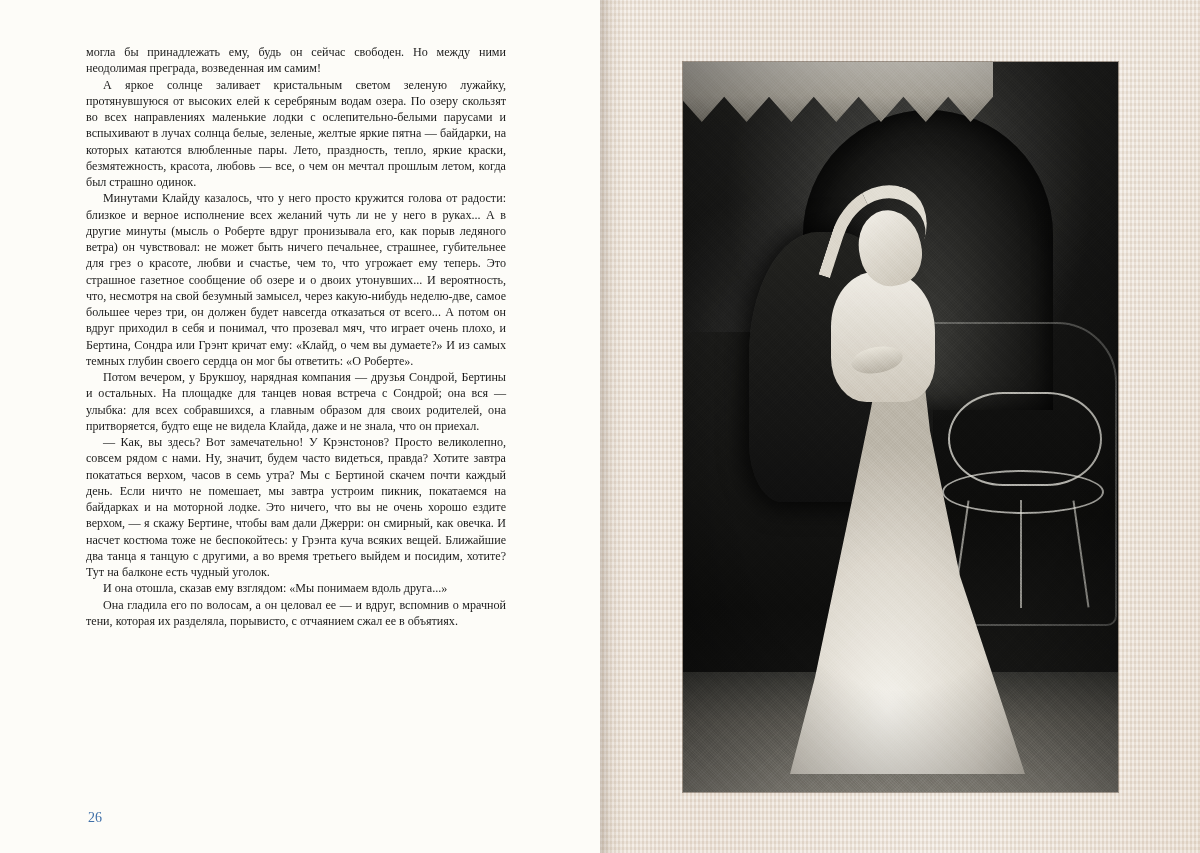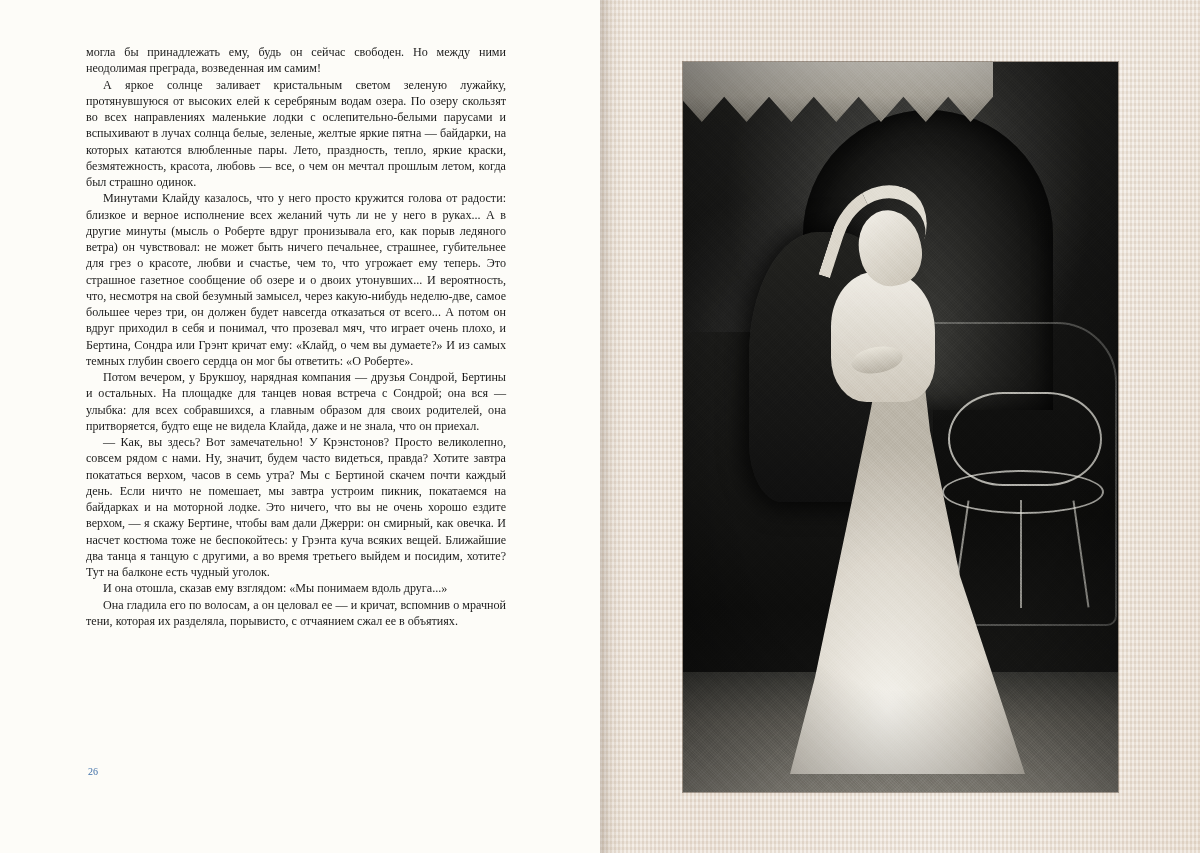--- a/index.html
+++ b/index.html
@@ -42,22 +42,22 @@
   .text-column p {
     margin: 0;
     text-indent: 17px;
   }
   .text-column p.noindent {
     text-indent: 0;
   }
   .folio {
     position: absolute;
     left: 88px;
-    top: 766px;
-    font-size: 10px;
+    top: 810px;
+    font-size: 14px;
     color: #3f6fa8;
     font-family: "Liberation Serif", serif;
   }
   
   .page-right {
     position: relative;
     width: 600px;
     height: 853px;
     background:
       repeating-linear-gradient(90deg, rgba(255,255,255,0.30) 0px, rgba(255,255,255,0.30) 2px, rgba(210,196,182,0.25) 2px, rgba(210,196,182,0.25) 4px),
@@ -253,21 +253,21 @@
 <div class="spread">
 
   <div class="page-left">
     <div class="text-column">
       <p class="noindent">могла бы принадлежать ему, будь он сейчас свободен. Но между ними неодолимая преграда, возведенная им самим!</p>
       <p>А яркое солнце заливает кристальным светом зеленую лужайку, протянувшуюся от высоких елей к серебряным водам озера. По озеру скользят во всех направлениях маленькие лодки с ослепительно-белыми парусами и вспыхивают в лучах солнца белые, зеленые, желтые яркие пятна — байдарки, на которых катаются влюбленные пары. Лето, праздность, тепло, яркие краски, безмятежность, красота, любовь — все, о чем он мечтал прошлым летом, когда был страшно одинок.</p>
       <p>Минутами Клайду казалось, что у него просто кружится голова от радости: близкое и верное исполнение всех желаний чуть ли не у него в руках... А в другие минуты (мысль о Роберте вдруг пронизывала его, как порыв ледяного ветра) он чувствовал: не может быть ничего печальнее, страшнее, губительнее для грез о красоте, любви и счастье, чем то, что угрожает ему теперь. Это страшное газетное сообщение об озере и о двоих утонувших... И вероятность, что, несмотря на свой безумный замысел, через какую-нибудь неделю-две, самое большее через три, он должен будет навсегда отказаться от всего... А потом он вдруг приходил в себя и понимал, что прозевал мяч, что играет очень плохо, и Бертина, Сондра или Грэнт кричат ему: «Клайд, о чем вы думаете?» И из самых темных глубин своего сердца он мог бы ответить: «О Роберте».</p>
       <p>Потом вечером, у Брукшоу, нарядная компания — друзья Сондрой, Бертины и остальных. На площадке для танцев новая встреча с Сондрой; она вся — улыбка: для всех собравшихся, а главным образом для своих родителей, она притворяется, будто еще не видела Клайда, даже и не знала, что он приехал.</p>
       <p>— Как, вы здесь? Вот замечательно! У Крэнстонов? Просто великолепно, совсем рядом с нами. Ну, значит, будем часто видеться, правда? Хотите завтра покататься верхом, часов в семь утра? Мы с Бертиной скачем почти каждый день. Если ничто не помешает, мы завтра устроим пикник, покатаемся на байдарках и на моторной лодке. Это ничего, что вы не очень хорошо ездите верхом, — я скажу Бертине, чтобы вам дали Джерри: он смирный, как овечка. И насчет костюма тоже не беспокойтесь: у Грэнта куча всяких вещей. Ближайшие два танца я танцую с другими, а во время третьего выйдем и посидим, хотите? Тут на балконе есть чудный уголок.</p>
       <p>И она отошла, сказав ему взглядом: «Мы понимаем вдоль друга...»</p>
-      <p>Она гладила его по волосам, а он целовал ее — и кричат, вспомнив о мрачной тени, которая их разделяла, порывисто, с отчаянием сжал ее в объятиях.</p>
+      <p>Она гладила его по волосам, а он целовал ее — и вдруг, вспомнив о мрачной тени, которая их разделяла, порывисто, с отчаянием сжал ее в объятиях.</p>
     </div>
     <div class="folio">26</div>
   </div>
 
   <div class="page-right">
     <div class="gutter-shadow"></div>
 
     <div class="plate-frame">
       <div class="ill"></div>
       <div class="dark-wall"></div>

